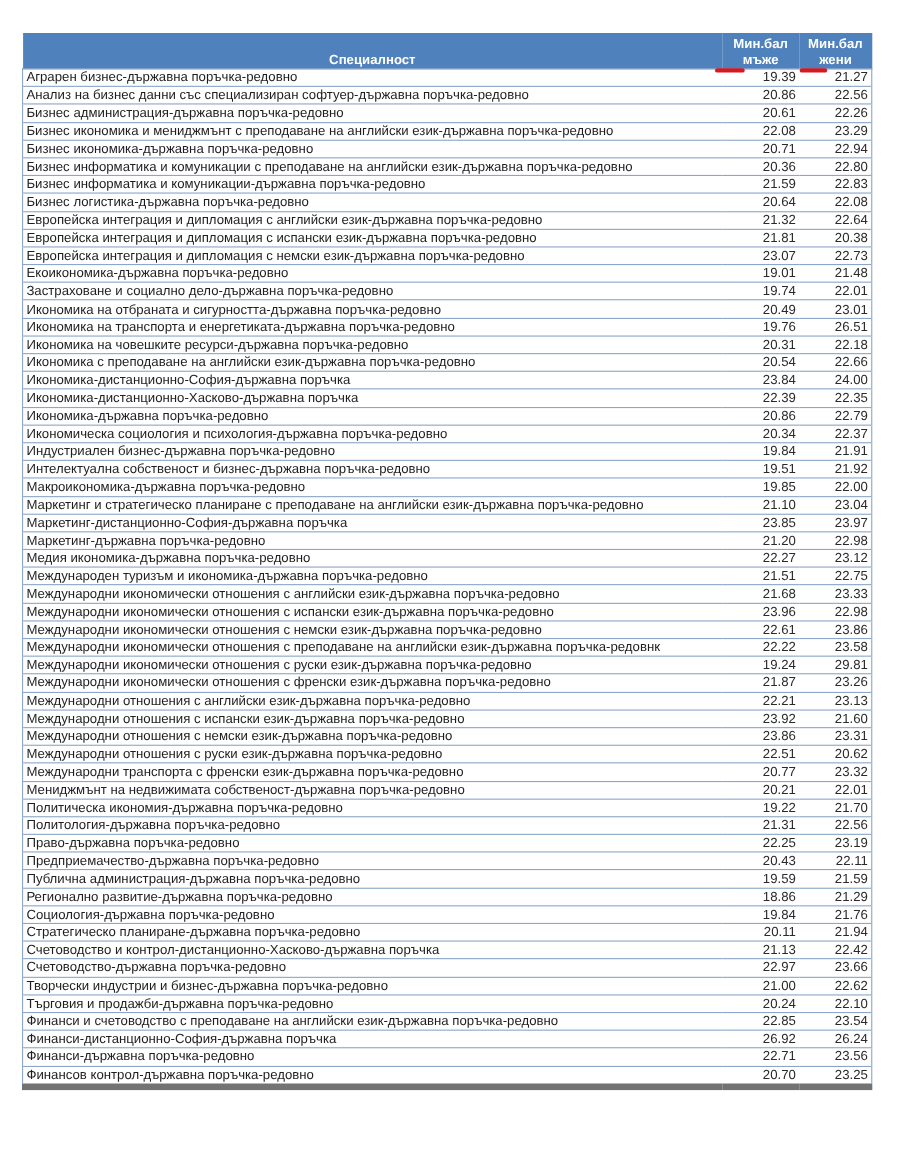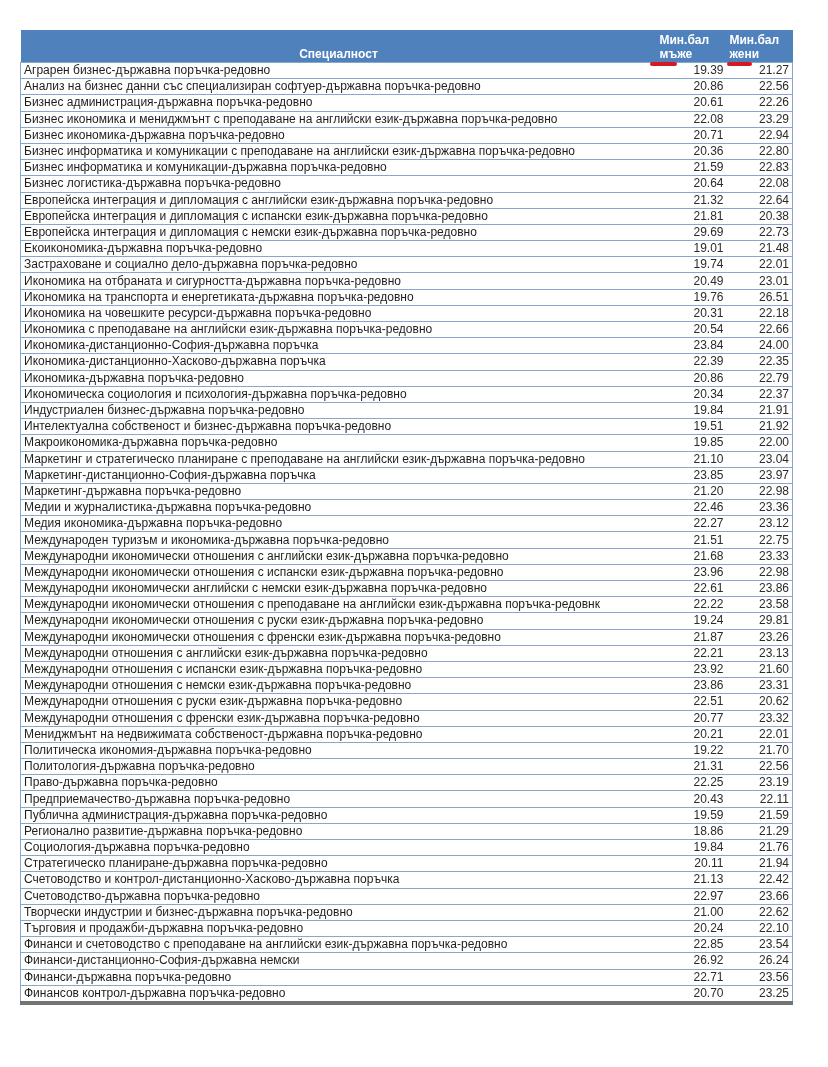--- a/index.html
+++ b/index.html
@@ -4,24 +4,24 @@
   <style>
     html, body { margin: 0; padding: 0; background: #ffffff; }
     body { width: 828px; height: 1067px; position: relative; overflow: hidden;
       font-family: "Liberation Sans", "DejaVu Sans", sans-serif; color: #1e1e1e; }
     .table-wrap { position: absolute; left: 20px; top: 30px; width: 772px; }
     table { border-collapse: collapse; width: 772px; table-layout: fixed; }
     col.c1 { width: 636px; } col.c2 { width: 70px; } col.c3 { width: 66px; }
     thead th { background: #4f81bd; color: #ffffff; font-weight: bold; font-size: 12px;
       vertical-align: bottom; padding: 0 3px 1px 3px; height: 31px; text-align: center;
       line-height: 14px; }
-    thead th.num { text-align: left; padding-left: 3px; }
+    thead th.num { text-align: center; padding-left: 3px; }
     tbody td { height: 15.2px; padding: 0 3px; font-size: 12px; line-height: 15px;
       border-top: 1px solid #8aa6c8; white-space: nowrap; overflow: hidden; }
-    tbody tr:last-child td { border-bottom: 4px solid #737373; }
+    tbody tr:last-child td { border-bottom: 6px solid #737373; }
     tbody td:first-child { border-left: 1px solid #8aa6c8; }
     tbody td:last-child { border-right: 1px solid #8aa6c8; text-align: right; }
     td.num { text-align: right; color: #2a2a2a; }
     .mark { position: absolute; height: 4px; border-radius: 3px; background: #d11a22; }
     .mark-m { left: 650px; top: 62px; width: 27px; }
     .mark-w { left: 727px; top: 62px; width: 25px; }
   </style>
 </head>
 <body>
 
@@ -91,21 +91,21 @@
           <td class="num">21.32</td>
           <td class="num">22.64</td>
         </tr>
         <tr>
           <td>Европейска интеграция и дипломация с испански език-държавна поръчка-редовно</td>
           <td class="num">21.81</td>
           <td class="num">20.38</td>
         </tr>
         <tr>
           <td>Европейска интеграция и дипломация с немски език-държавна поръчка-редовно</td>
-          <td class="num">29.69</td>
+          <td class="num">23.07</td>
           <td class="num">22.73</td>
         </tr>
         <tr>
           <td>Екоикономика-държавна поръчка-редовно</td>
           <td class="num">19.01</td>
           <td class="num">21.48</td>
         </tr>
         <tr>
           <td>Застраховане и социално дело-държавна поръчка-редовно</td>
           <td class="num">19.74</td>
@@ -175,46 +175,41 @@
           <td>Маркетинг-дистанционно-София-държавна поръчка</td>
           <td class="num">23.85</td>
           <td class="num">23.97</td>
         </tr>
         <tr>
           <td>Маркетинг-държавна поръчка-редовно</td>
           <td class="num">21.20</td>
           <td class="num">22.98</td>
         </tr>
         <tr>
-          <td>Медии и журналистика-държавна поръчка-редовно</td>
-          <td class="num">22.46</td>
-          <td class="num">23.36</td>
-        </tr>
-        <tr>
           <td>Медия икономика-държавна поръчка-редовно</td>
           <td class="num">22.27</td>
           <td class="num">23.12</td>
         </tr>
         <tr>
           <td>Международен туризъм и икономика-държавна поръчка-редовно</td>
           <td class="num">21.51</td>
           <td class="num">22.75</td>
         </tr>
         <tr>
           <td>Международни икономически отношения с английски език-държавна поръчка-редовно</td>
           <td class="num">21.68</td>
           <td class="num">23.33</td>
         </tr>
         <tr>
           <td>Международни икономически отношения с испански език-държавна поръчка-редовно</td>
           <td class="num">23.96</td>
           <td class="num">22.98</td>
         </tr>
         <tr>
-          <td>Международни икономически английски с немски език-държавна поръчка-редовно</td>
+          <td>Международни икономически отношения с немски език-държавна поръчка-редовно</td>
           <td class="num">22.61</td>
           <td class="num">23.86</td>
         </tr>
         <tr>
           <td>Международни икономически отношения с преподаване на английски език-държавна поръчка-редовнк</td>
           <td class="num">22.22</td>
           <td class="num">23.58</td>
         </tr>
         <tr>
           <td>Международни икономически отношения с руски език-държавна поръчка-редовно</td>
@@ -240,21 +235,21 @@
           <td>Международни отношения с немски език-държавна поръчка-редовно</td>
           <td class="num">23.86</td>
           <td class="num">23.31</td>
         </tr>
         <tr>
           <td>Международни отношения с руски език-държавна поръчка-редовно</td>
           <td class="num">22.51</td>
           <td class="num">20.62</td>
         </tr>
         <tr>
-          <td>Международни отношения с френски език-държавна поръчка-редовно</td>
+          <td>Международни транспорта с френски език-държавна поръчка-редовно</td>
           <td class="num">20.77</td>
           <td class="num">23.32</td>
         </tr>
         <tr>
           <td>Мениджмънт на недвижимата собственост-държавна поръчка-редовно</td>
           <td class="num">20.21</td>
           <td class="num">22.01</td>
         </tr>
         <tr>
           <td>Политическа икономия-държавна поръчка-редовно</td>
@@ -315,21 +310,21 @@
           <td>Търговия и продажби-държавна поръчка-редовно</td>
           <td class="num">20.24</td>
           <td class="num">22.10</td>
         </tr>
         <tr>
           <td>Финанси и счетоводство с преподаване на английски език-държавна поръчка-редовно</td>
           <td class="num">22.85</td>
           <td class="num">23.54</td>
         </tr>
         <tr>
-          <td>Финанси-дистанционно-София-държавна немски</td>
+          <td>Финанси-дистанционно-София-държавна поръчка</td>
           <td class="num">26.92</td>
           <td class="num">26.24</td>
         </tr>
         <tr>
           <td>Финанси-държавна поръчка-редовно</td>
           <td class="num">22.71</td>
           <td class="num">23.56</td>
         </tr>
         <tr>
           <td>Финансов контрол-държавна поръчка-редовно</td>

